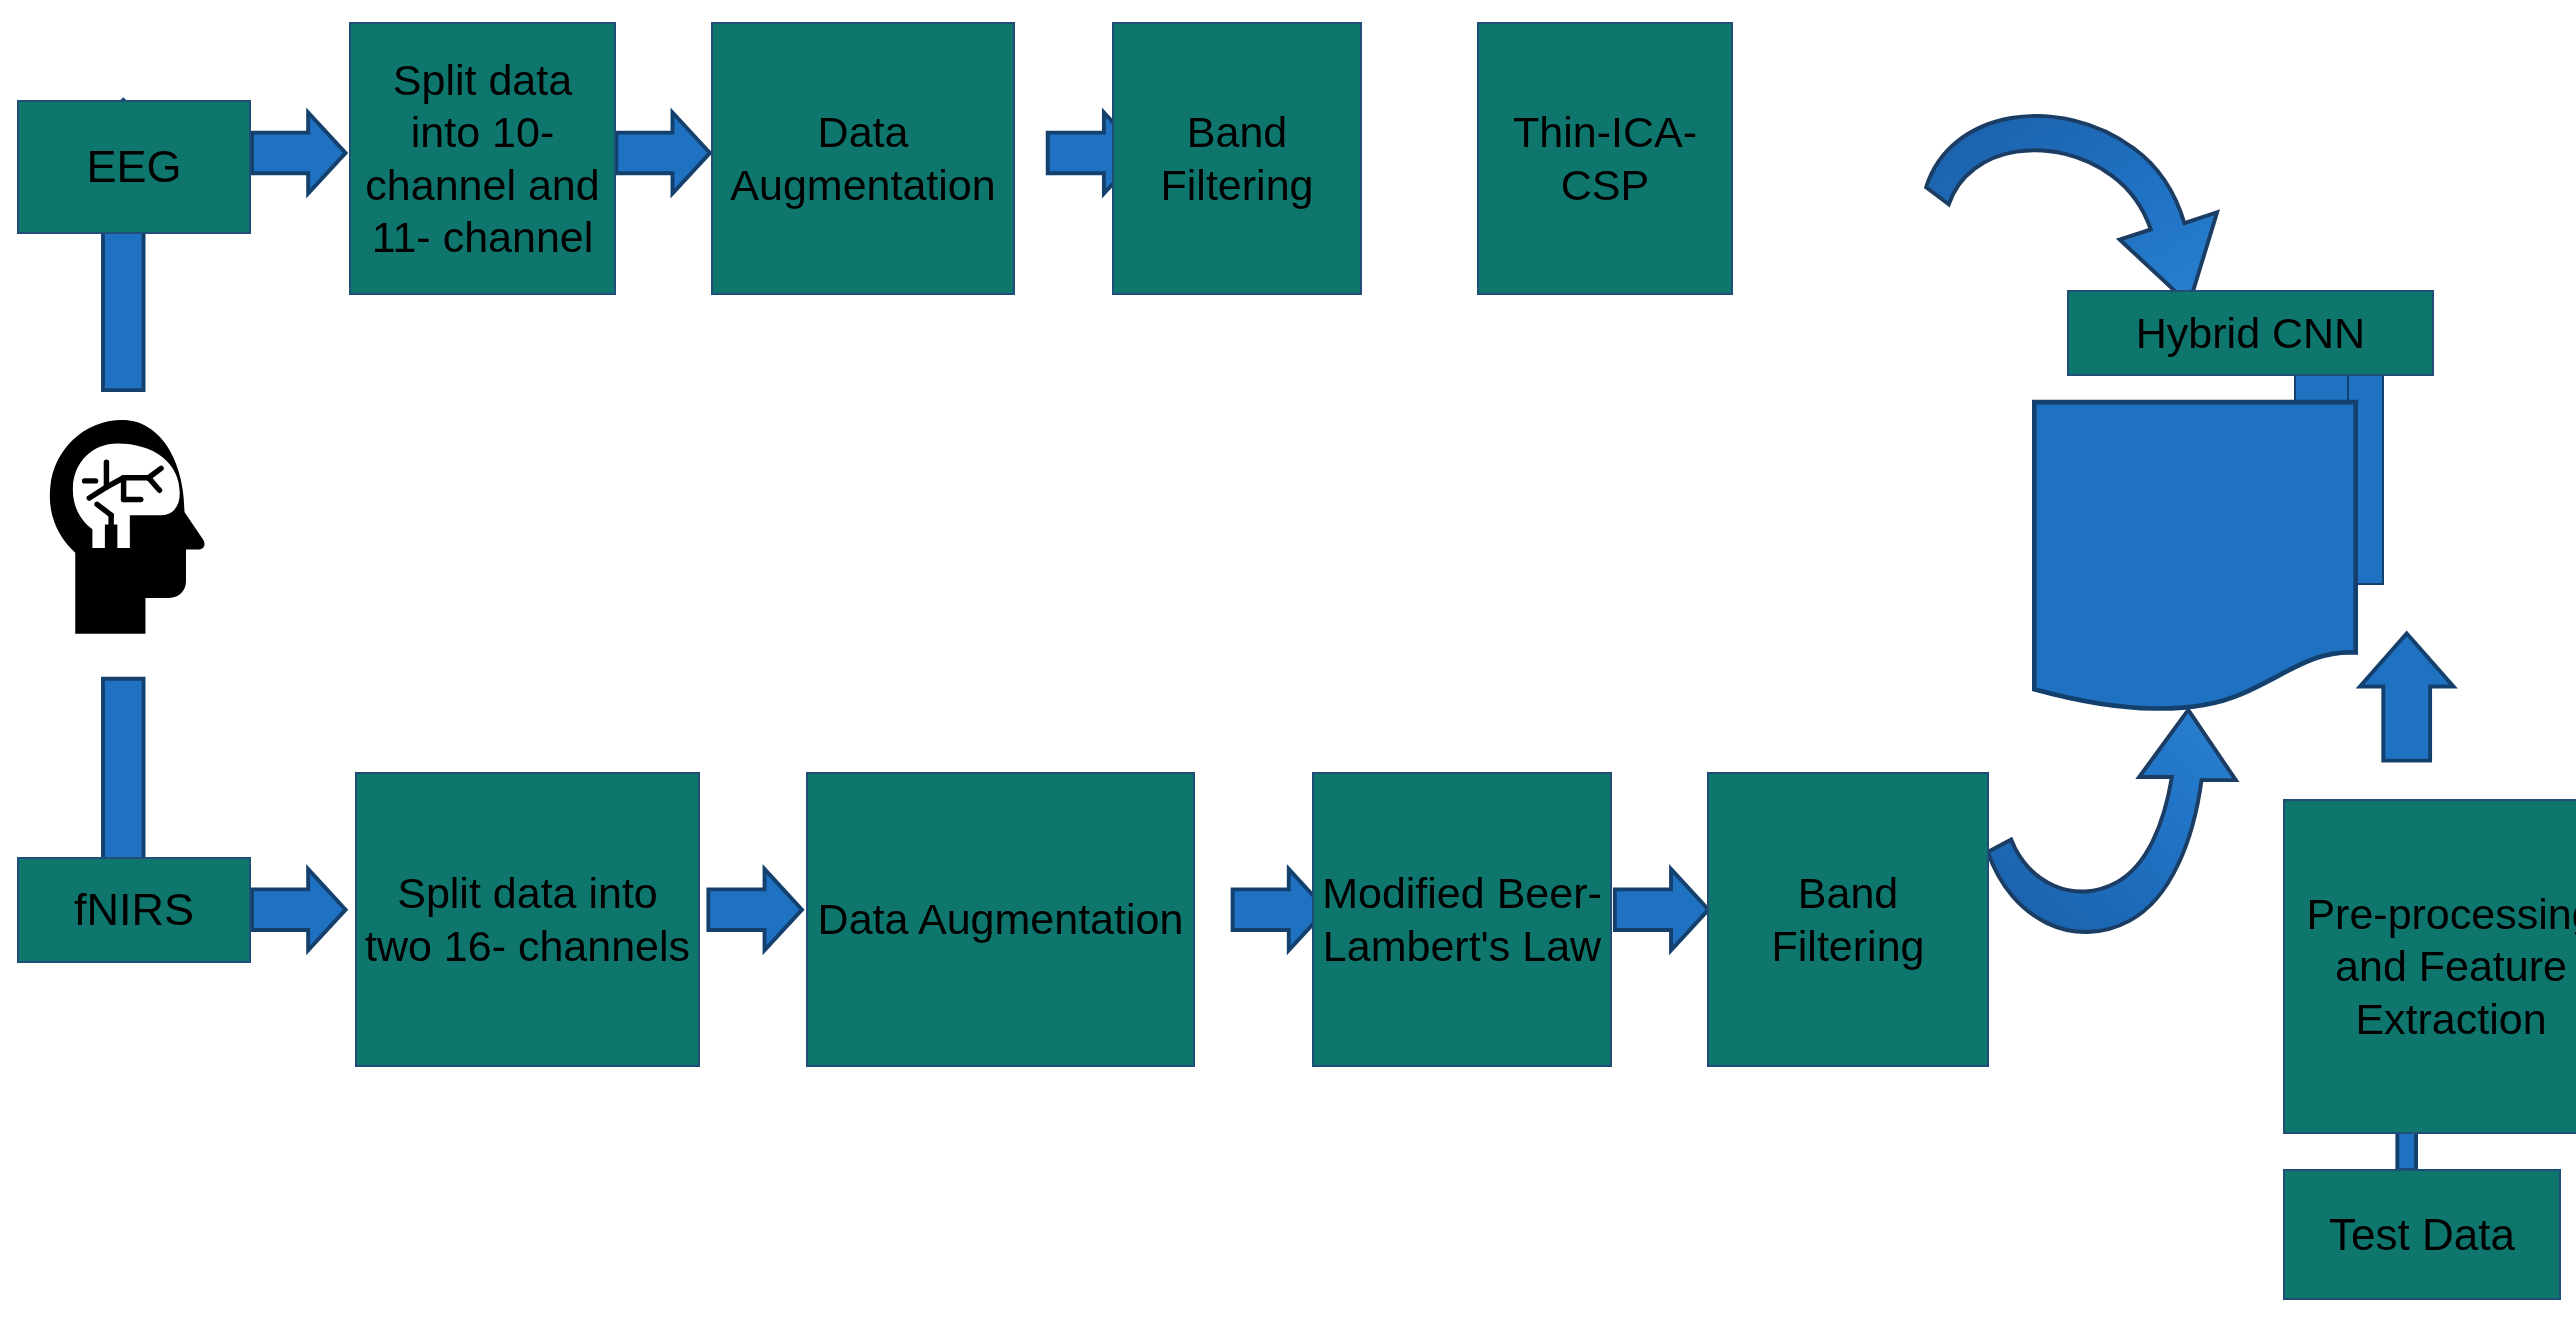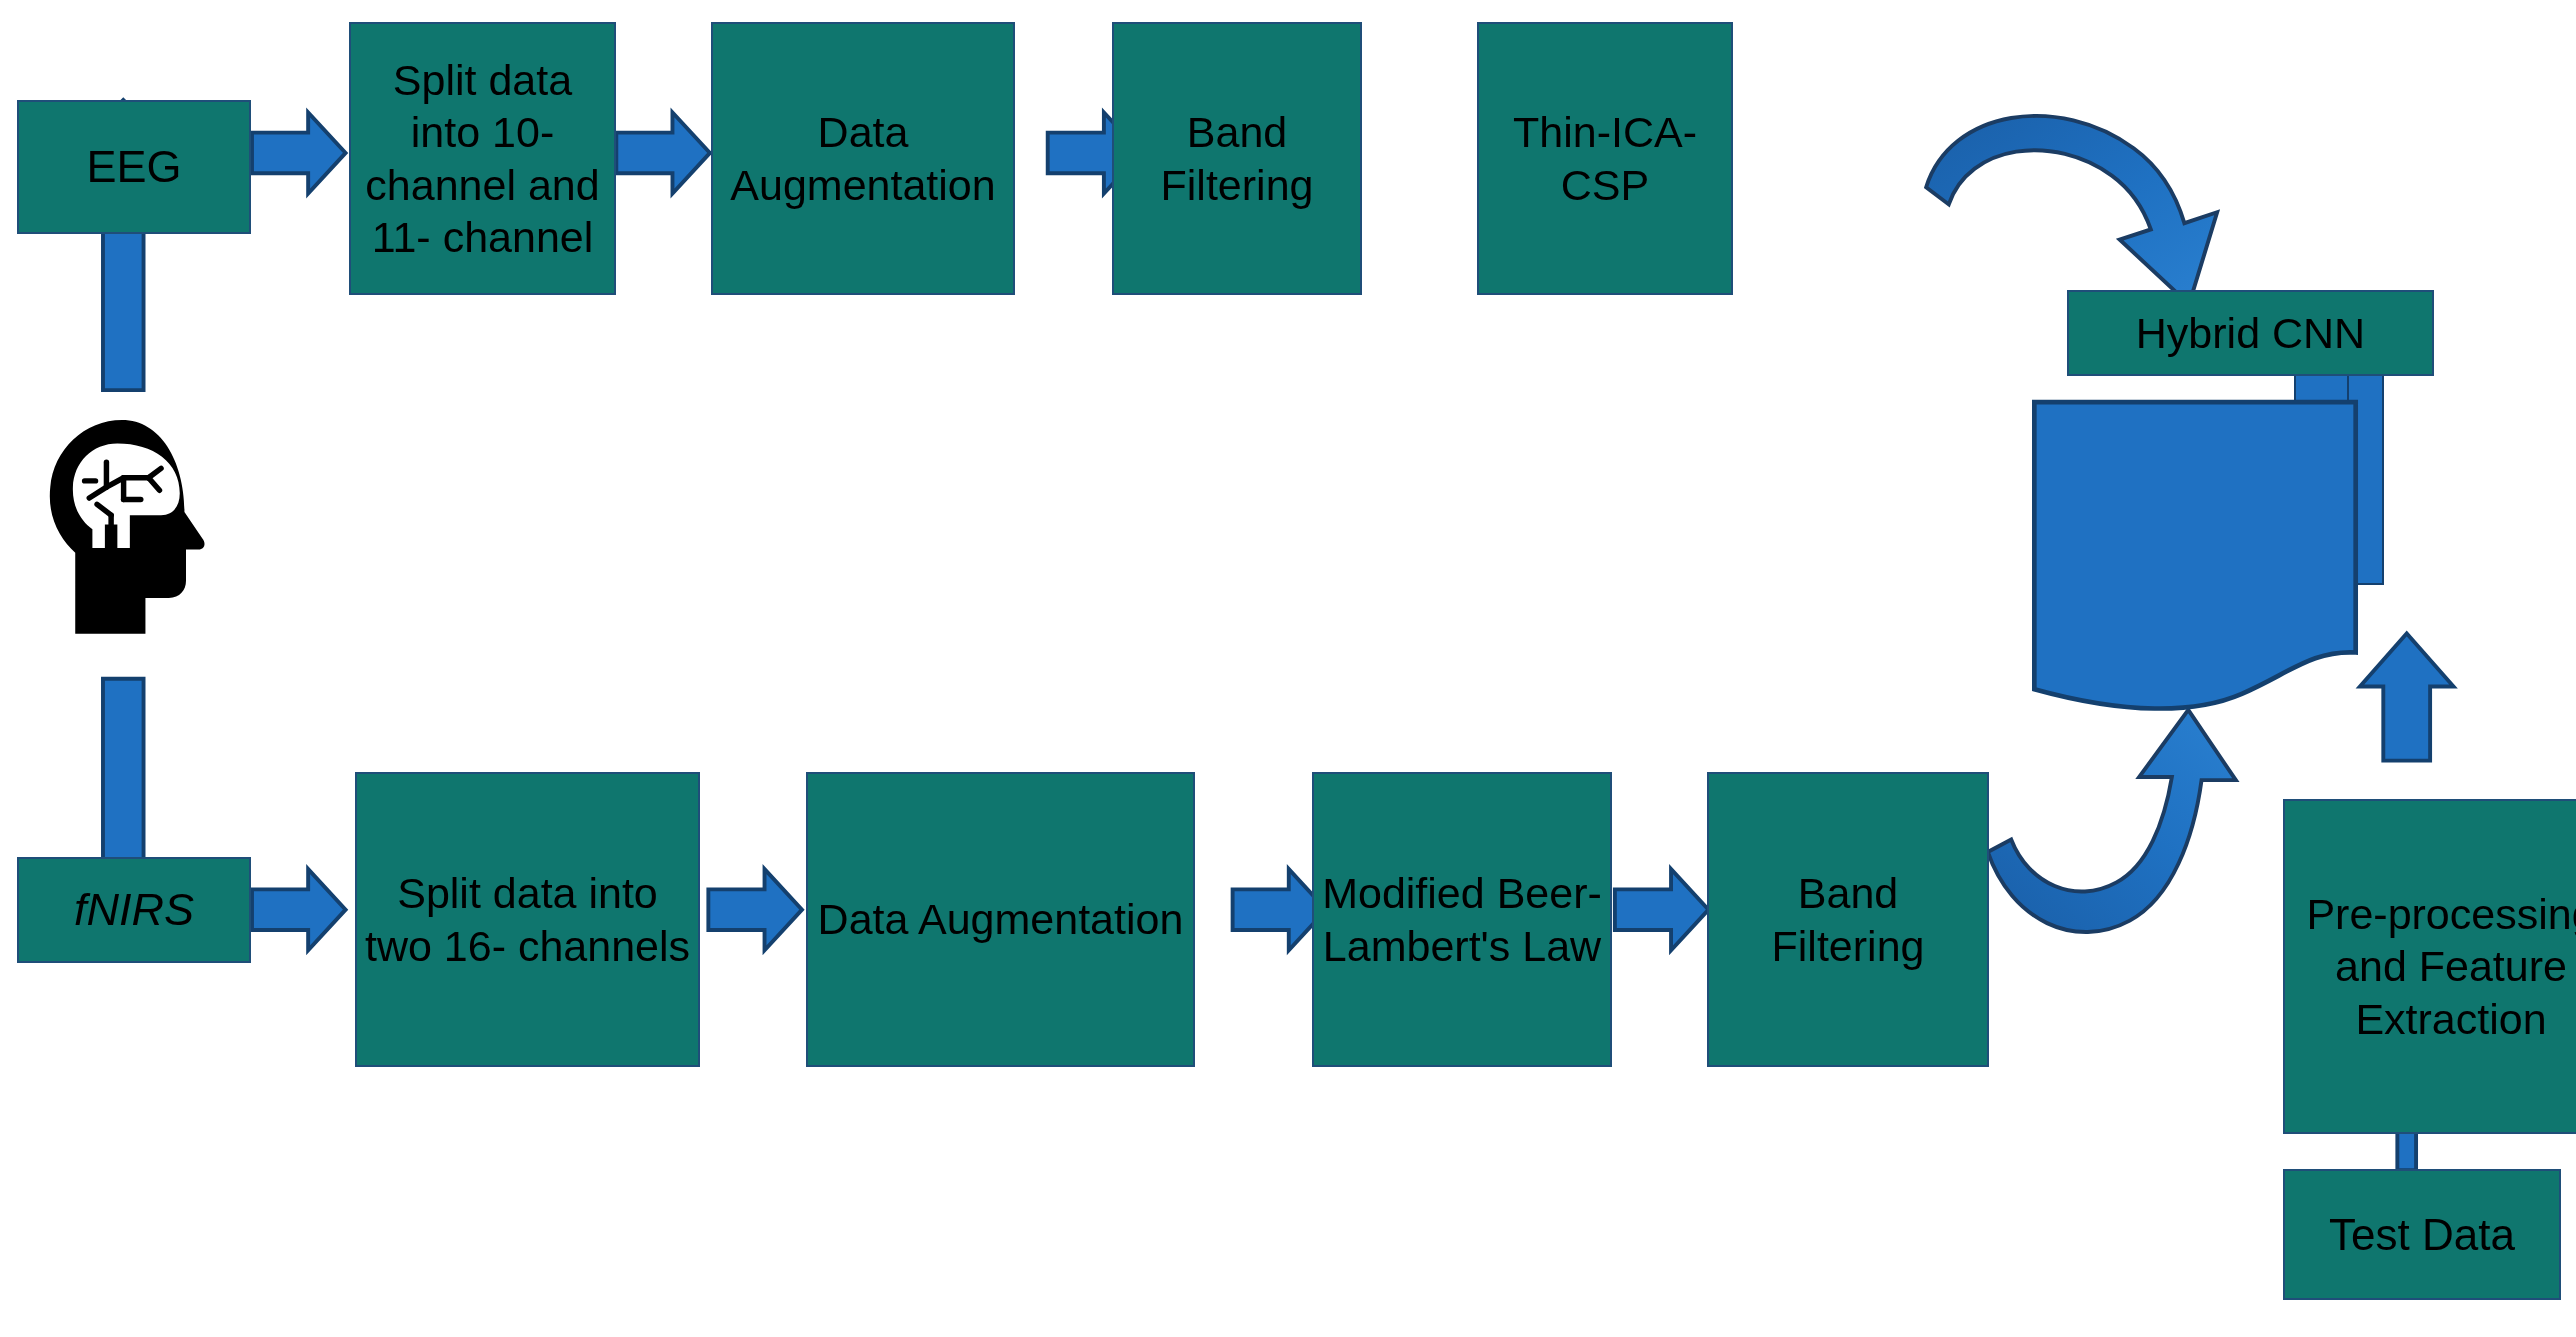--- a/index.html
+++ b/index.html
@@ -203,21 +203,21 @@
   <div class="box" style="left:2067px;top:290px;width:367px;height:86px;font-size:43px;">Hybrid CNN</div>
 
   <div class="wave-wrap" style="left:2031px;top:399px;width:328px;height:312px;">
     <svg width="328" height="312" viewBox="0 0 420 400">
       <path d="M 4 4 L 416 4 L 416 325
                C 360 322, 330 352, 270 378
                C 210 404, 120 404, 4 372 Z" fill="#1F71C2" stroke="#14406E" stroke-width="6"></path>
     </svg>
   </div>
 
-  <div class="box" style="left:17px;top:857px;width:234px;height:106px;font-size:45px;font-style:italic;">fNIRS</div>
+  <div class="box" style="left:17px;top:857px;width:234px;height:106px;font-size:45px;">fNIRS</div>
 
   <div class="box" style="left:355px;top:772px;width:345px;height:295px;">Split data into two 16- channels</div>
 
   <div class="box" style="left:806px;top:772px;width:389px;height:295px;">Data Augmentation</div>
 
   <div class="box" style="left:1276px;top:772px;width:300px;height:295px;margin-left:36px;">Modified Beer-Lambert's Law</div>
 
   <div class="box" style="left:1707px;top:772px;width:282px;height:295px;">Band Filtering</div>
 
   <div class="box" style="left:2283px;top:755px;width:336px;height:335px;margin-top:44px;">Pre-processing and Feature Extraction</div>

